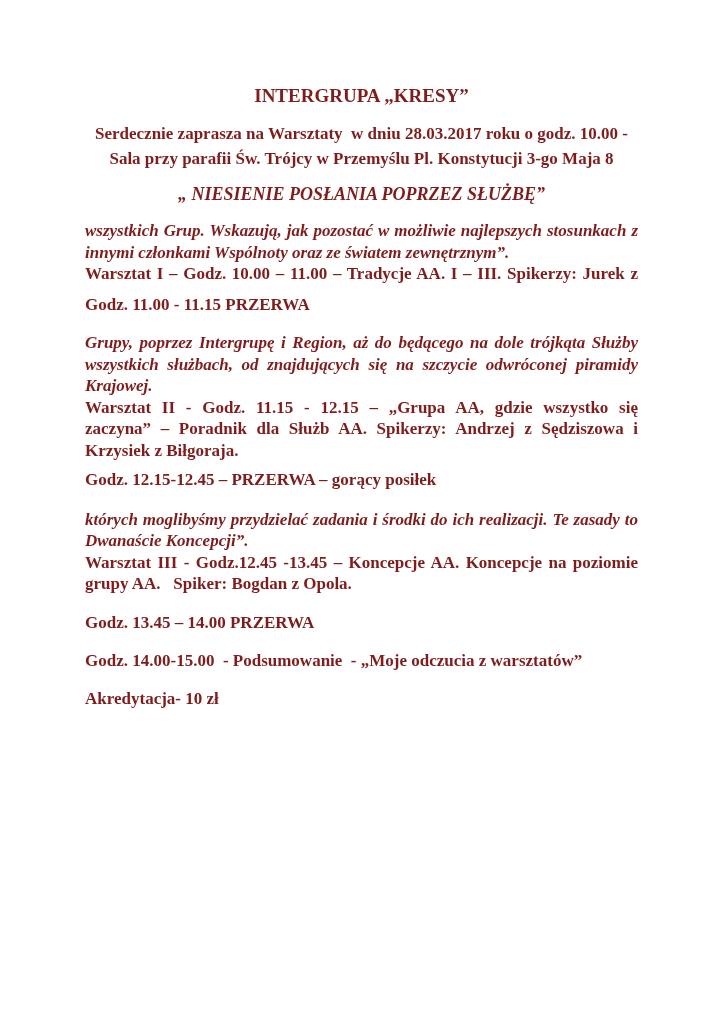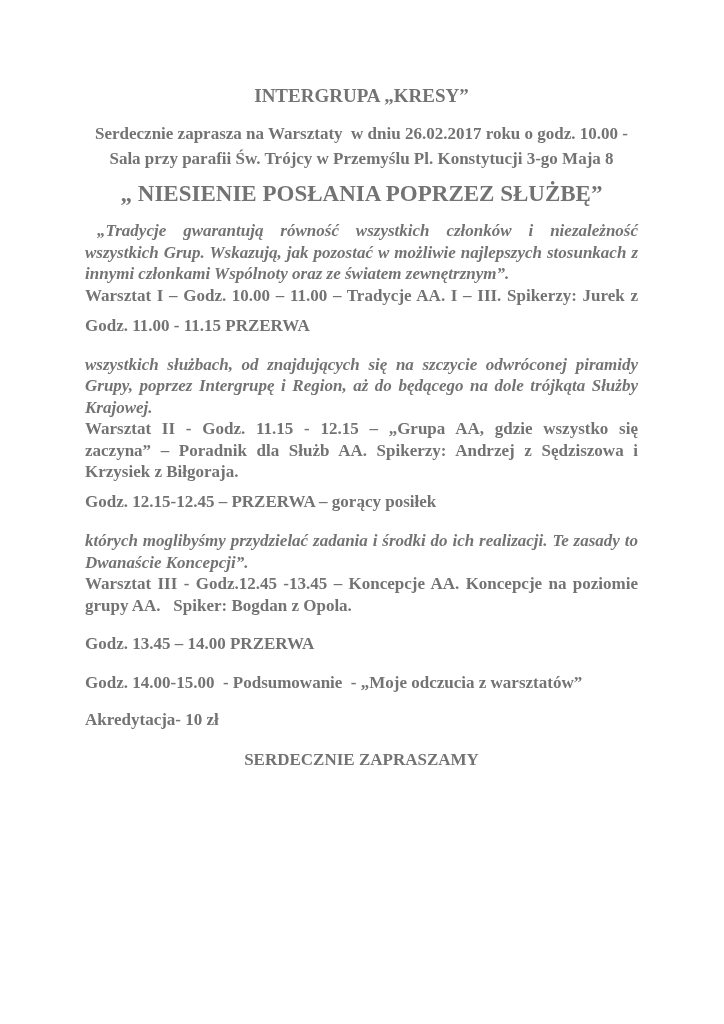--- a/index.html
+++ b/index.html
@@ -5,34 +5,34 @@
   * { margin: 0; padding: 0; box-sizing: border-box; }
   html, body { background: #888; }
   .page {
     position: relative;
     width: 724px;
     height: 1024px;
     margin: 0 auto;
     background: #ffffff;
     font-family: "Liberation Serif", "DejaVu Serif", serif;
     font-weight: bold;
-    color: #737373;
+    color: #7f1d1d;
     overflow: hidden;
   }
   .content {
     position: absolute;
     left: 85px;
     top: 84px;
     width: 553px;
     font-size: 17px;
     line-height: 21.5px;
   }
   .title   { font-size: 19px; line-height: 24px; text-align: center; margin: 0 0 13px 0; font-weight: bold; }
   .subtitle{ text-align: center; line-height: 25px; margin: 0 0 11px 0; }
-  .theme   { font-size: 23px; line-height: 24px; text-align: center; margin: 0 0 14px 0; font-weight: bold; }
+  .theme   { font-size: 18px; line-height: 24px; text-align: center; margin: 0 0 14px 0; font-weight: bold; font-style: italic; }
   .para    { margin: 0; }
   .quote   { font-style: italic; }
   .jl      { text-align: justify; text-align-last: justify; }
   .ind     { text-indent: 12px; }
   .pw      { white-space: pre-wrap; }
   .closing { text-align: center; }
   .mb8  { margin-bottom: 8px; }
   .mb9  { margin-bottom: 9px; }
   .mb11 { margin-bottom: 17px; }
   .mb16 { margin-bottom: 16px; }
@@ -41,41 +41,40 @@
 </style>
 </head>
 <body>
 
 <div class="page">
   <div class="content">
 
     <h1 class="title">INTERGRUPA „KRESY”</h1>
 
     <div class="subtitle">
-      <div class="pw">Serdecznie zaprasza na Warsztaty  w dniu 26.02.2017 roku o godz. 10.00 -</div>
+      <div class="pw">Serdecznie zaprasza na Warsztaty  w dniu 28.03.2017 roku o godz. 10.00 -</div>
       <div class="pw">Sala przy parafii Św. Trójcy w Przemyślu Pl. Konstytucji 3-go Maja 8</div>
     </div>
 
     <h2 class="theme">„ NIESIENIE POSŁANIA POPRZEZ SŁUŻBĘ”</h2>
 
     <div class="para quote">
-      <div class="jl ind">„Tradycje gwarantują równość wszystkich członków i niezależność</div>
       <div class="jl">wszystkich Grup. Wskazują, jak pozostać w możliwie najlepszych stosunkach z</div>
       <div class="pw">innymi członkami Wspólnoty oraz ze światem zewnętrznym”.</div>
     </div>
 
     <div class="para mb9">
       <div class="jl">Warsztat  I – Godz. 10.00 – 11.00 – Tradycje AA. I – III. Spikerzy: Jurek z</div>
     </div>
 
     <div class="para pw mb17">Godz. 11.00 - 11.15 PRZERWA</div>
 
     <div class="para quote">
+      <div class="jl">Grupy, poprzez Intergrupę i Region, aż do będącego na dole trójkąta Służby</div>
       <div class="jl">wszystkich służbach, od znajdujących się na szczycie odwróconej piramidy</div>
-      <div class="jl">Grupy, poprzez Intergrupę i Region, aż do będącego na dole trójkąta Służby</div>
       <div class="pw">Krajowej.</div>
     </div>
 
     <div class="para mb8">
       <div class="jl">Warsztat  II - Godz. 11.15 - 12.15 – „Grupa AA, gdzie wszystko się</div>
       <div class="jl">zaczyna” – Poradnik dla Służb AA. Spikerzy: Andrzej z Sędziszowa i</div>
       <div class="pw">Krzysiek z Biłgoraja.</div>
     </div>
 
     <div class="para pw mb18">Godz. 12.15-12.45 – PRZERWA – gorący posiłek</div>
@@ -89,16 +88,15 @@
       <div class="jl">Warsztat III - Godz.12.45 -13.45 – Koncepcje AA.  Koncepcje na poziomie</div>
       <div class="pw">grupy AA.   Spiker: Bogdan z Opola.</div>
     </div>
 
     <div class="para pw mb17">Godz. 13.45 – 14.00 PRZERWA</div>
 
     <div class="para pw mb16">Godz. 14.00-15.00  - Podsumowanie  - „Moje odczucia z warsztatów”</div>
 
     <div class="para pw mb18">Akredytacja- 10 zł</div>
 
-    <div class="para closing">SERDECZNIE ZAPRASZAMY</div>
 
   </div>
 </div>
 
 </body></html>

